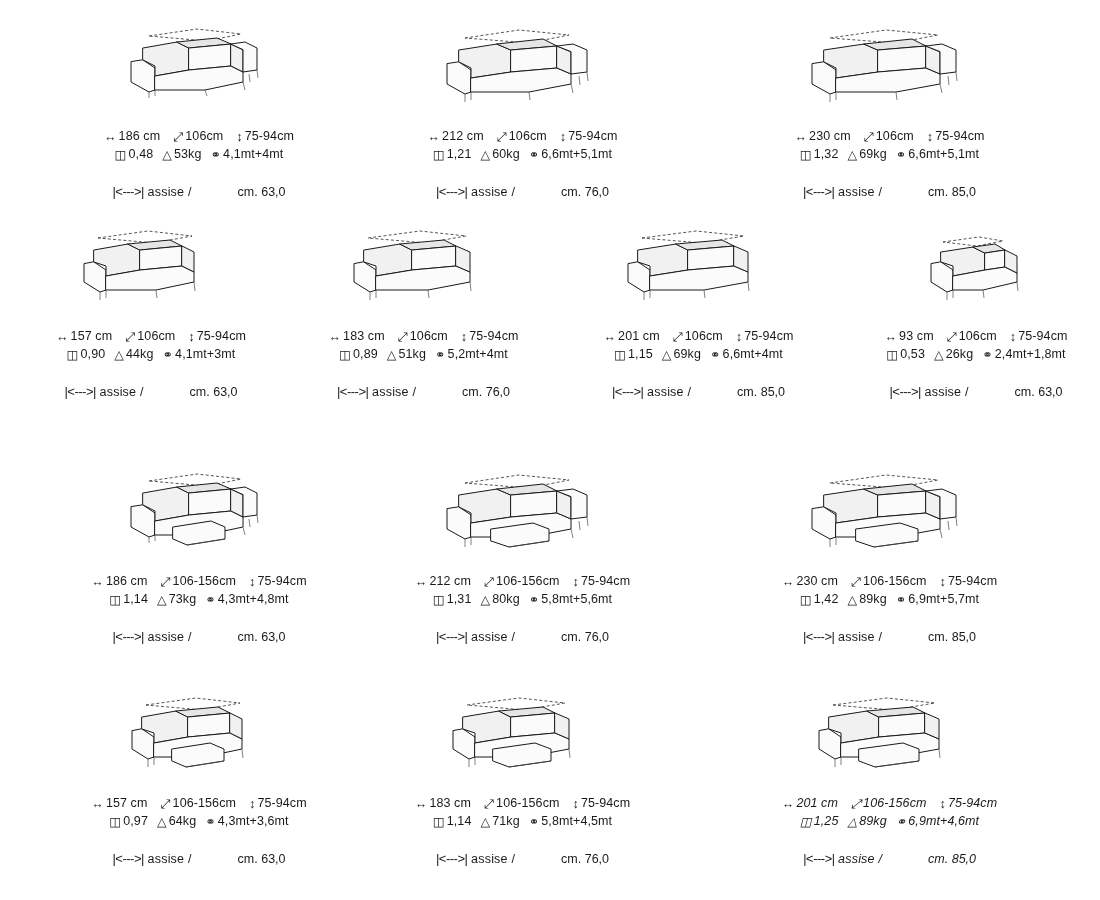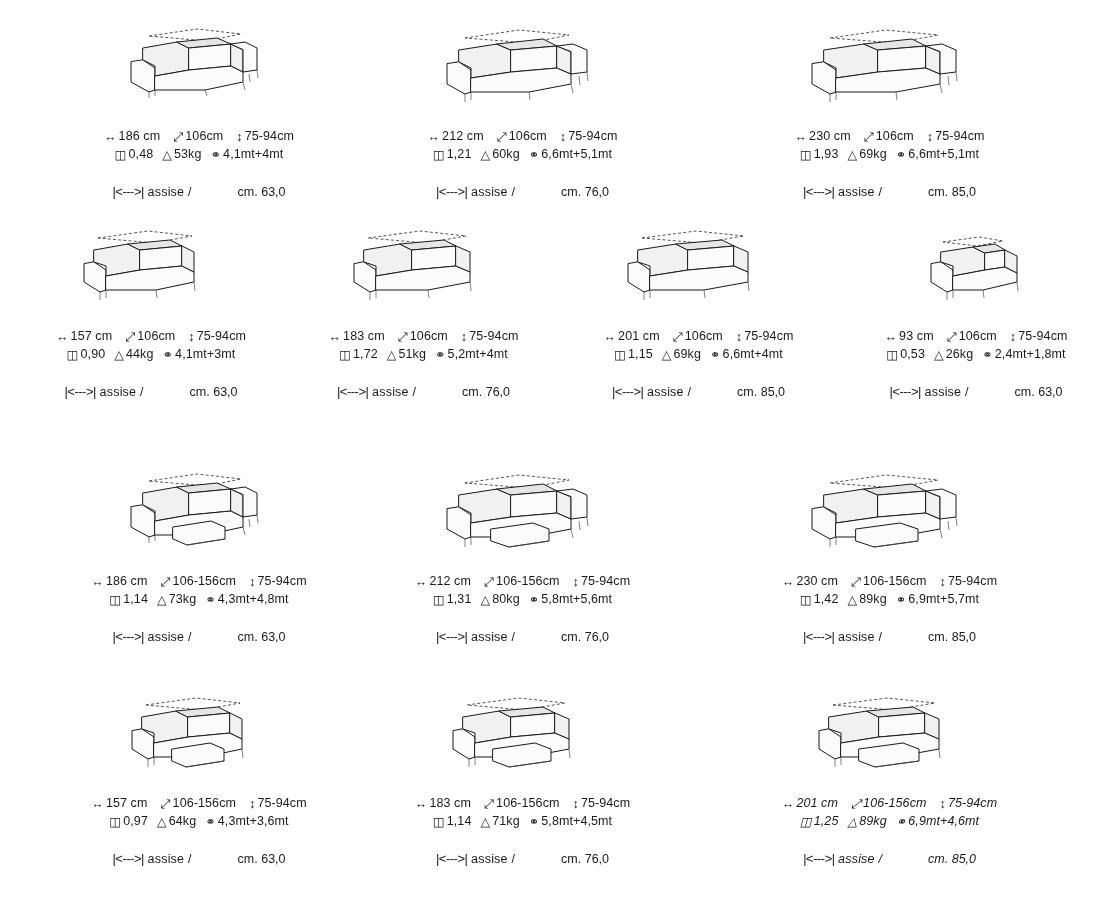--- a/index.html
+++ b/index.html
@@ -182,21 +182,21 @@
           <path class="ln fillL" d="M126 26 L142 24 L156 30 L156 52 L140 54 L140 32 Z"></path>
           <path class="lnthin" d="M36 72 L36 80 M30 74 L30 82 M96 72 L97 80 M140 64 L142 73"></path>
           <path class="lnthin" d="M156 52 L157 61 M148 56 L149 65"></path>
         </svg>
       </div>
       <div class="specs">
         <span class="specline">
           <span class="sym">↔</span><span>230 cm</span><span class="gap"></span><span class="sym">⤢</span><span>106cm</span><span class="gap"></span><span class="sym">↕</span><span>75-94cm</span>
         </span>
         <span class="specline">
-          <span class="sym">◫</span><span>1,93</span><span class="gap-s"></span><span class="sym">△</span><span>69kg</span><span class="gap-s"></span><span class="sym">⚭</span><span>6,6mt+5,1mt</span>
+          <span class="sym">◫</span><span>1,32</span><span class="gap-s"></span><span class="sym">△</span><span>69kg</span><span class="gap-s"></span><span class="sym">⚭</span><span>6,6mt+5,1mt</span>
         </span>
       </div>
       <div class="seat">
         <span class="lbl"><span class="arrowh">|&lt;---&gt;|</span> <span>assise /</span></span>
         <span class="val">cm. 85,0</span>
       </div>
     </div>
   </div>
 
   <div class="row" style="top:220px;">
@@ -238,21 +238,21 @@
           <path class="ln fillL" d="M32 56 L68 50 L112 46 L126 52 L126 62 L84 70 L32 70 Z"></path>
           <path class="ln fillM" d="M112 26 L126 32 L126 52 L112 46 Z"></path>
           <path class="lnthin" d="M32 70 L32 78 M26 72 L26 80 M84 70 L85 78 M126 62 L127 71"></path>
         </svg>
       </div>
       <div class="specs">
         <span class="specline">
           <span class="sym">↔</span><span>183 cm</span><span class="gap"></span><span class="sym">⤢</span><span>106cm</span><span class="gap"></span><span class="sym">↕</span><span>75-94cm</span>
         </span>
         <span class="specline">
-          <span class="sym">◫</span><span>1,72</span><span class="gap-s"></span><span class="sym">△</span><span>51kg</span><span class="gap-s"></span><span class="sym">⚭</span><span>5,2mt+4mt</span>
+          <span class="sym">◫</span><span>0,89</span><span class="gap-s"></span><span class="sym">△</span><span>51kg</span><span class="gap-s"></span><span class="sym">⚭</span><span>5,2mt+4mt</span>
         </span>
       </div>
       <div class="seat">
         <span class="lbl"><span class="arrowh">|&lt;---&gt;|</span> <span>assise /</span></span>
         <span class="val">cm. 76,0</span>
       </div>
     </div>
 
     <div class="cell" style="width:275px;">
       <div class="art">

